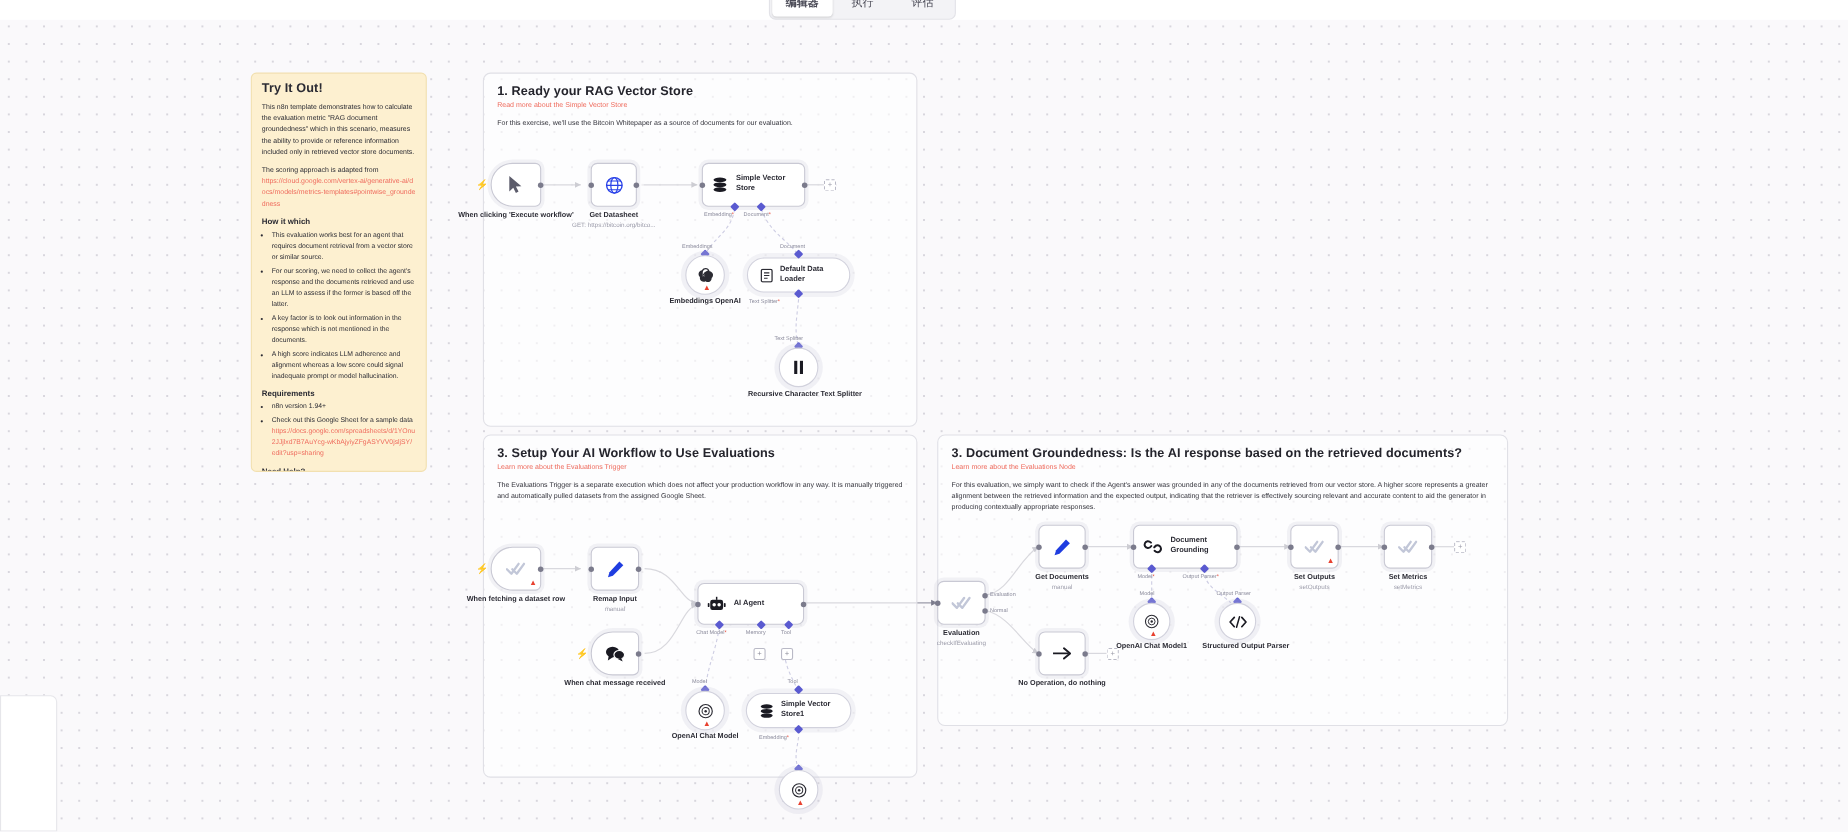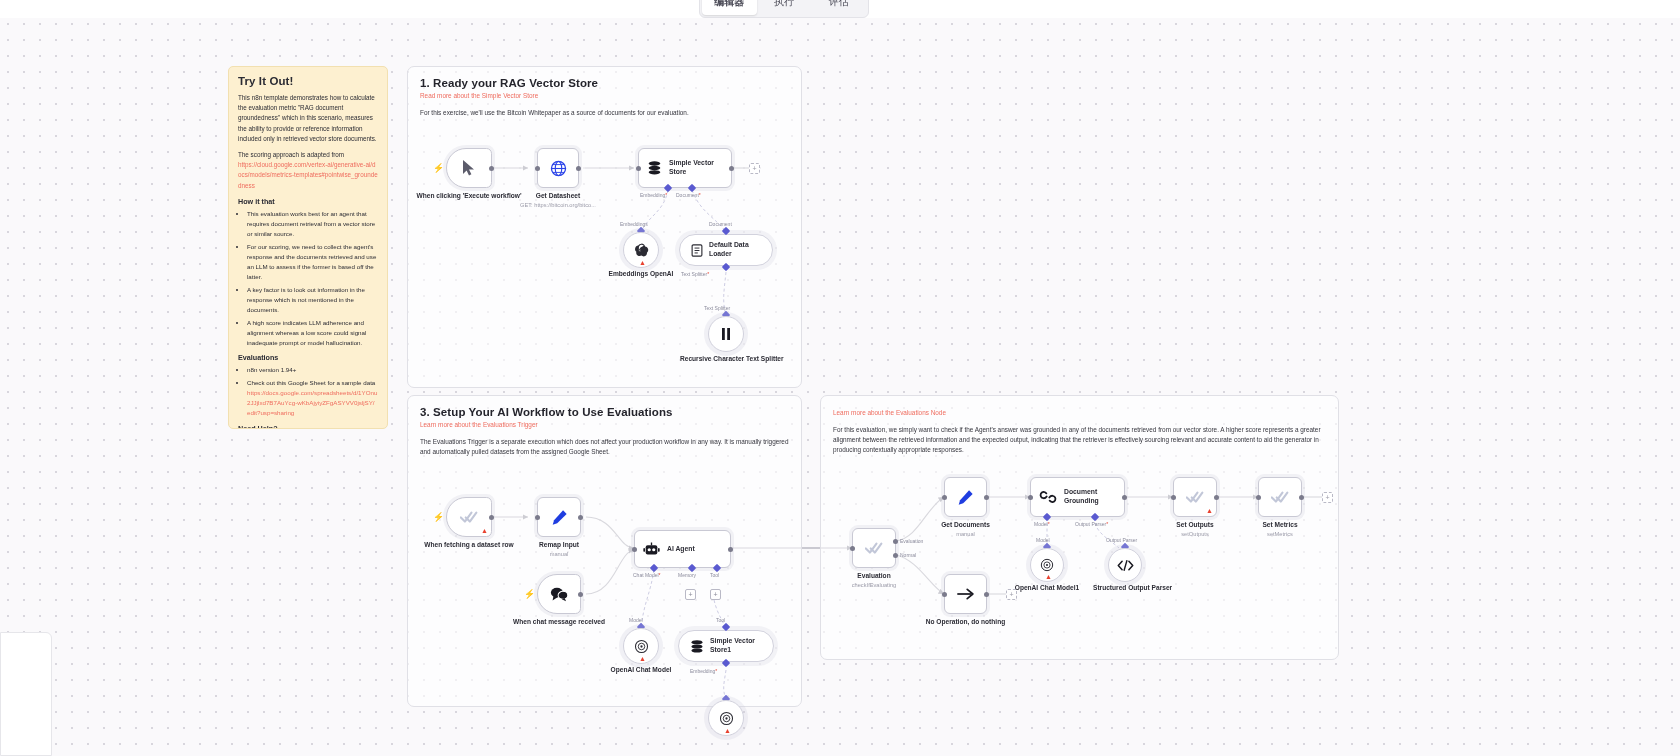--- a/index.html
+++ b/index.html
@@ -46,20 +46,21 @@
   #sticky p{font-size:6.3px;line-height:1.62;margin:0 0 6px 0;}
   #sticky h2{font-size:7.2px;margin:5px 0 3px 0;font-weight:700;}
   #sticky ul{margin:0 0 5px 0;padding-left:9px;}
   #sticky li{font-size:6.2px;line-height:1.62;margin-bottom:3px;}
   .lnk{color:#ef6c5e;word-break:break-all;}
 
   
   .card{
     position:absolute;background:#ffffff;border:1px solid #e0e0e6;border-radius:7px;
     box-sizing:border-box;
+    margin-left:32px;
   }
   .card.translucent{background:rgba(255,255,255,.62);}
   .card h3{margin:0;font-size:11.5px;font-weight:700;color:#24242c;letter-spacing:.1px;}
   .card .sublink{font-size:6.4px;color:#ef6c5e;margin-top:3px;display:block;}
   .card .body{font-size:6.4px;color:#35353d;line-height:1.55;margin-top:9px;}
   #card1{left:407px;top:66px;width:395px;height:322px;padding:10px 12px;}
   #card2{left:407px;top:395px;width:395px;height:312px;padding:10px 12px;}
   #card3{left:820px;top:395px;width:519px;height:265px;padding:10px 12px;}
 
   
@@ -167,28 +168,28 @@
   <path d="M1095,523 C1098,534 1110,540 1119,548" stroke="#7b7bb5" stroke-width="1" fill="none" stroke-dasharray="3,2.5"></path>
 </svg>
 
 <div id="sticky">
   <h1>Try It Out!</h1>
   <p>This n8n template demonstrates how to calculate the evaluation metric "RAG document groundedness" which in this scenario, measures the ability to provide or reference information included only in retrieved vector store documents.</p>
   <p>
     <span>The scoring approach is adapted from</span><br>
     <span class="lnk">https://cloud.google.com/vertex-ai/generative-ai/docs/models/metrics-templates#pointwise_groundedness</span>
   </p>
-  <h2>How it that</h2>
+  <h2>How it which</h2>
   <ul>
     <li>This evaluation works best for an agent that requires document retrieval from a vector store or similar source.</li>
     <li>For our scoring, we need to collect the agent's response and the documents retrieved and use an LLM to assess if the former is based off the latter.</li>
     <li>A key factor is to look out information in the response which is not mentioned in the documents.</li>
     <li>A high score indicates LLM adherence and alignment whereas a low score could signal inadequate prompt or model hallucination.</li>
   </ul>
-  <h2>Evaluations</h2>
+  <h2>Requirements</h2>
   <ul>
     <li>n8n version 1.94+</li>
     <li>
       <span>Check out this Google Sheet for a sample data</span><br>
       <span class="lnk">https://docs.google.com/spreadsheets/d/1YOnu2JJjlxd7B7AuYcg-wKbAjyiyZFgASYVV0jsljSY/edit?usp=sharing</span>
     </li>
   </ul>
   <h2>Need Help?</h2>
 
 </div>
@@ -416,20 +417,21 @@
           <circle cx="12" cy="12" r="4.6" fill="none" stroke="#2b2b33" stroke-width="1.3"></circle>
           <circle cx="12" cy="12" r="1.6" fill="#2b2b33"></circle>
         </svg>
     </span>
     <span class="warn" style="left:15px;bottom:1px;">▲</span>
   </div>
 
 </div>
 
 <div class="card translucent" id="card3">
+  <h3>3. Document Groundedness: Is the AI response based on the retrieved documents?</h3>
   <span class="sublink">Learn more about the Evaluations Node</span>
   <div class="body">For this evaluation, we simply want to check if the Agent's answer was grounded in any of the documents retrieved from our vector store. A higher score represents a greater alignment between the retrieved information and the expected output, indicating that the retriever is effectively sourcing relevant and accurate content to aid the generator in producing contextually appropriate responses.</div>
 </div>
 
 <div class="node" style="left:852px;top:528px;">
   <div class="nbox" style="width:44px;height:40px;">
     <span class="ico">
       <svg width="18" height="15" viewBox="0 0 22 18">
           <path d="M1,9 L6,14 L14,3" fill="none" stroke="#c2c7d8" stroke-width="2.6" stroke-linecap="round" stroke-linejoin="round"></path>
           <path d="M7,9 L12,14 L20,3" fill="none" stroke="#c2c7d8" stroke-width="2.6" stroke-linecap="round" stroke-linejoin="round"></path>

